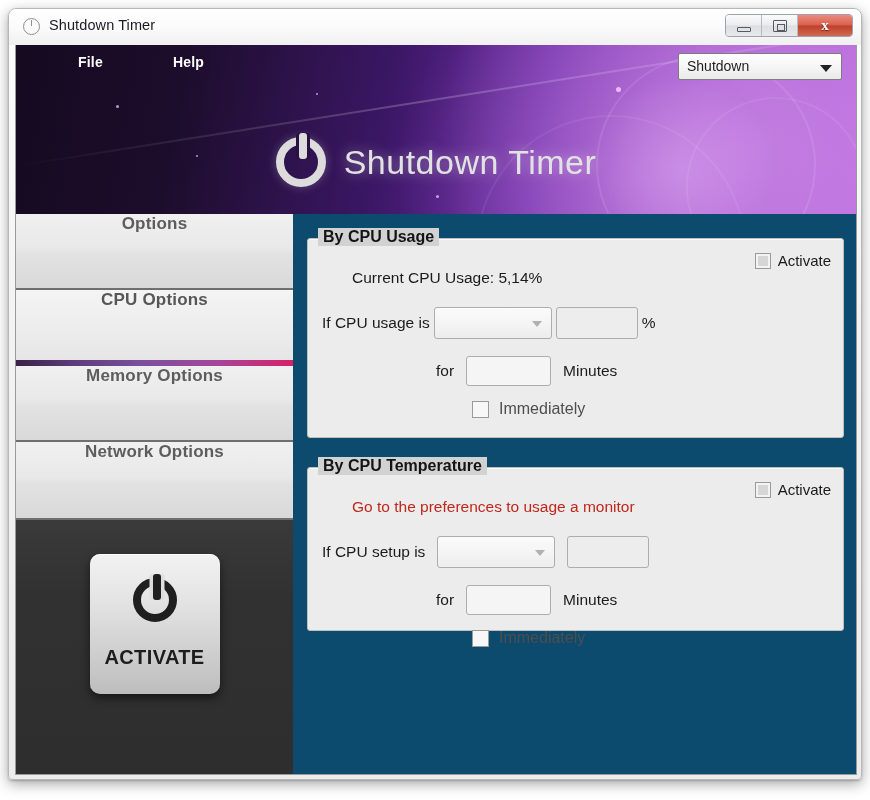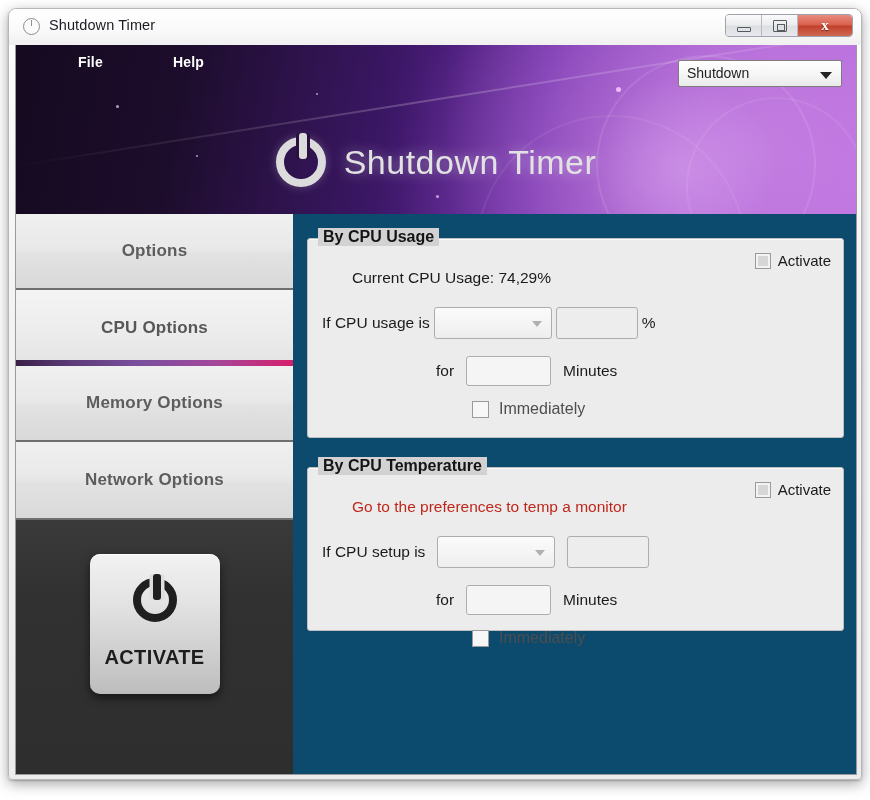--- a/index.html
+++ b/index.html
@@ -172,21 +172,20 @@
   }
 
   
   #mode-select {
     position: absolute; right: 14px; top: 8px;
     width: 164px; height: 27px;
     background: linear-gradient(180deg,#fefefe 0%, #f6f6f6 50%, #eaeaea 100%);
     border: 1px solid #7d7d7d;
     border-radius: 2px;
     cursor: default;
-    margin-top: 7px;
   }
   #mode-select-label {
     position: absolute; left: 8px; top: 4px;
     font-size: 14px; color: #1d1d1d;
   }
   #mode-select-arrow {
     position: absolute; right: 9px; top: 11px;
     width: 0; height: 0;
     border-left: 6px solid transparent;
     border-right: 6px solid transparent;
@@ -225,21 +224,21 @@
   #sidebar {
     position: absolute; left: 0; top: 169px;
     width: 277px; bottom: 0;
     background: #d2d2d2;
   }
   .side-tab {
     position: relative;
     height: 76px;
     background: linear-gradient(180deg,#f0f0f0 0%, #e9e9e9 45%, #e2e2e2 55%, #d9d9d9 100%);
     border-bottom: 2px solid #6f6f6f;
-    display: flex; align-items: center; justify-content: center;
+    display: flex; align-items: flex-start; justify-content: center;
     cursor: default;
   }
   .side-tab-label {
     font-size: 17px; font-weight: bold;
     color: #5d5d5d;
     letter-spacing: .2px;
   }
   .side-tab.active { background: linear-gradient(180deg,#f4f4f4 0%, #ededed 50%, #e4e4e4 100%); }
   .side-tab.active .side-tab-label { color: #575757; }
   .side-tab.active {
@@ -478,21 +477,21 @@
       <div id="content">
 
         <div class="groupbox" id="gb-cpu-usage">
           <div class="gb-title">By CPU Usage</div>
 
           <div class="gb-activate">
             <span class="cb-disabled"></span>
             <span class="gb-activate-label">Activate</span>
           </div>
 
-          <div class="status-line">Current CPU Usage: 74,29%</div>
+          <div class="status-line">Current CPU Usage: 5,14%</div>
 
           <div class="row" style="left:14px; top:68px; gap:4px;">
             <span class="row-label">If CPU usage is</span>
             <span class="combo">
               <span class="combo-arrow"></span>
             </span>
             <span class="textfield"></span>
             <span class="unit">%</span>
           </div>
 
@@ -509,21 +508,21 @@
         </div>
 
         <div class="groupbox" id="gb-cpu-temp">
           <div class="gb-title">By CPU Temperature</div>
 
           <div class="gb-activate">
             <span class="cb-disabled"></span>
             <span class="gb-activate-label">Activate</span>
           </div>
 
-          <div class="status-line warn">Go to the preferences to temp a monitor</div>
+          <div class="status-line warn">Go to the preferences to usage a monitor</div>
 
           <div class="row" style="left:14px; top:68px; gap:12px;">
             <span class="row-label">If CPU setup is</span>
             <span class="combo">
               <span class="combo-arrow"></span>
             </span>
             <span class="textfield"></span>
           </div>
 
           <div class="row" style="left:128px; top:117px; gap:12px;">

